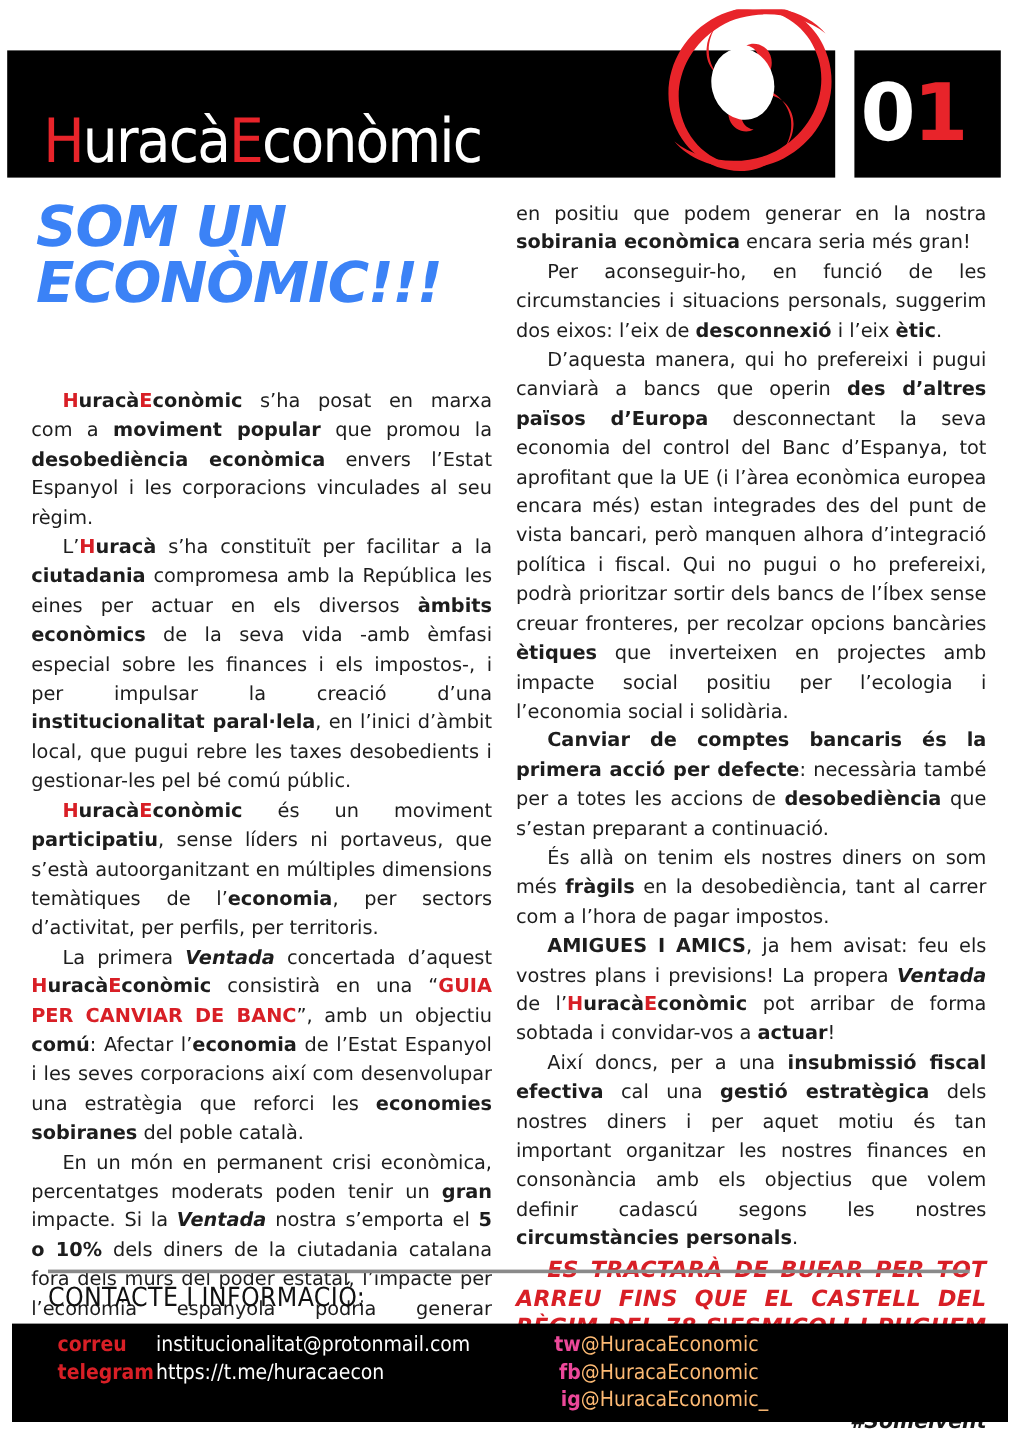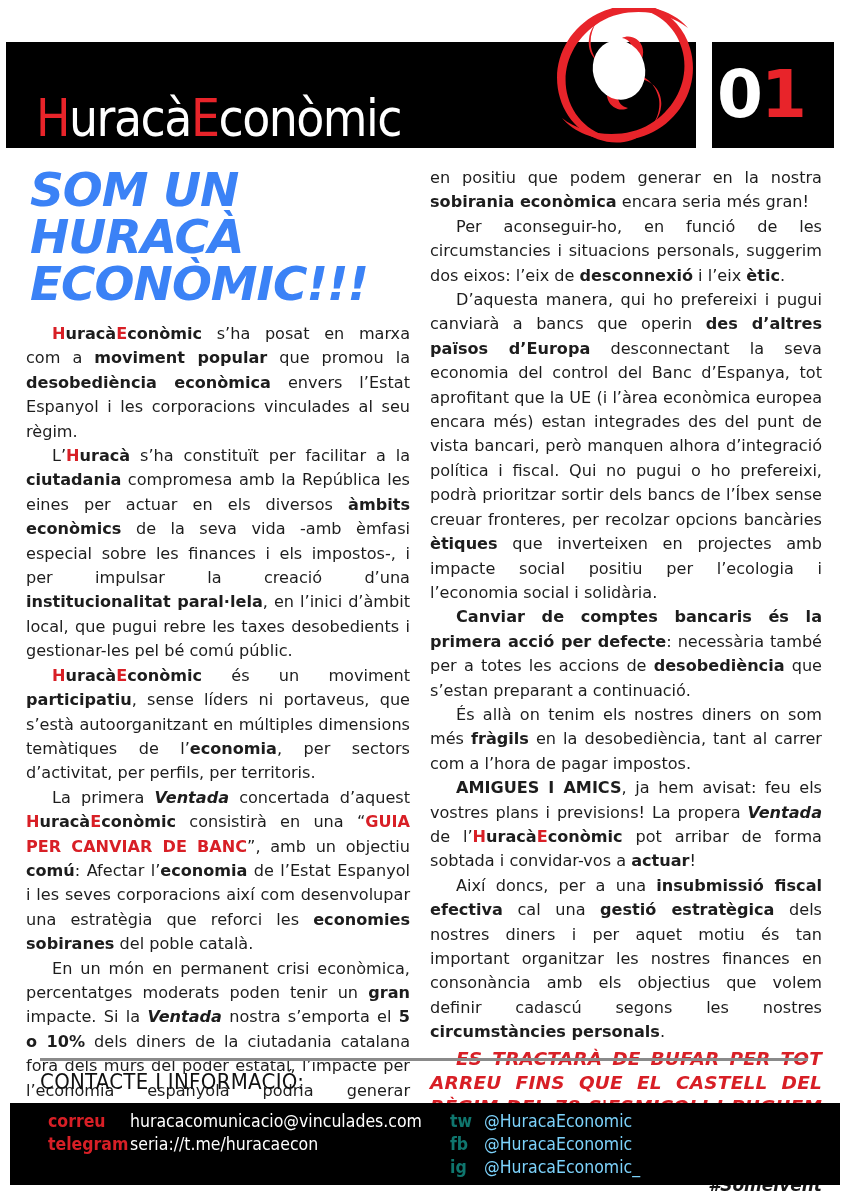--- a/index.html
+++ b/index.html
@@ -168,22 +168,22 @@
     grid-template-columns: 82px 320px 34px auto;
     grid-auto-rows: 23px;
     align-items: center;
     font-family: "DejaVu Sans", sans-serif;
     font-stretch: condensed;
     font-size: 17.5px;
     color: #ffffff;
   }
   .contact-grid .lbl { color: #d81f26; font-weight: bold; }
   .contact-grid .val { color: #ffffff; }
-  .contact-grid .sn  { color: #0f766e; font-weight: bold; text-align: left; }
-  .contact-grid .snv { color: #7dd3fc; }
+  .contact-grid .sn  { color: #ec4899; font-weight: bold; text-align: right; }
+  .contact-grid .snv { color: #fdba74; }
 </style>
 </head>
 <body>
 
 <div class="masthead">
   <div class="masthead-bar"></div>
 
   <div class="masthead-title"><span class="hl">H</span><span>uracà</span><span class="hl">E</span><span>conòmic</span></div>
 
   <div class="logo">
@@ -194,21 +194,20 @@
     </svg>
   </div>
 
   <div class="issue-box">
     <div class="issue-num"><span class="zero">0</span><span class="one">1</span></div>
   </div>
 </div>
 
 <div class="headline">
   <div>SOM UN</div>
-  <div>HURACÀ</div>
   <div>ECONÒMIC!!!</div>
 </div>
 
 <div class="col col-left">
 
   <p><span class="r b">H</span><span class="b">uracà</span><span class="r b">E</span><span class="b">conòmic</span> s’ha posat en marxa com a <span class="b">moviment popular</span> que promou la <span class="b">desobediència econòmica</span> envers l’Estat Espanyol i les corporacions vinculades al seu règim.</p>
 
   <p>L’<span class="r b">H</span><span class="b">uracà</span> s’ha constituït per facilitar a la <span class="b">ciutadania</span> compromesa amb la República les eines per actuar en els diversos <span class="b">àmbits econòmics</span> de la seva vida -amb èmfasi especial sobre les finances i els impostos-, i per impulsar la creació d’una <span class="b">institucionalitat paral·lela</span>, en l’inici d’àmbit local, que pugui rebre les taxes desobedients i gestionar-les pel bé comú públic.</p>
 
   <p><span class="r b">H</span><span class="b">uracà</span><span class="r b">E</span><span class="b">conòmic</span> és un moviment <span class="b">participatiu</span>, sense líders ni portaveus, que s’està autoorganitzant en múltiples dimensions temàtiques de l’<span class="b">economia</span>, per sectors d’activitat, per perfils, per territoris.</p>
@@ -241,26 +240,26 @@
 
 </div>
 
 <div class="footer-rule"></div>
 
 <div class="footer-heading">CONTACTE I INFORMACIÓ:</div>
 
 <div class="contact-box">
   <div class="contact-grid">
     <span class="lbl">correu</span>
-    <span class="val">huracacomunicacio@vinculades.com</span>
+    <span class="val">institucionalitat@protonmail.com</span>
     <span class="sn">tw</span>
     <span class="snv">@HuracaEconomic</span>
 
     <span class="lbl">telegram</span>
-    <span class="val">seria://t.me/huracaecon</span>
+    <span class="val">https://t.me/huracaecon</span>
     <span class="sn">fb</span>
     <span class="snv">@HuracaEconomic</span>
 
     <span class="lbl"></span>
     <span class="val"></span>
     <span class="sn">ig</span>
     <span class="snv">@HuracaEconomic_</span>
   </div>
 </div>
 

